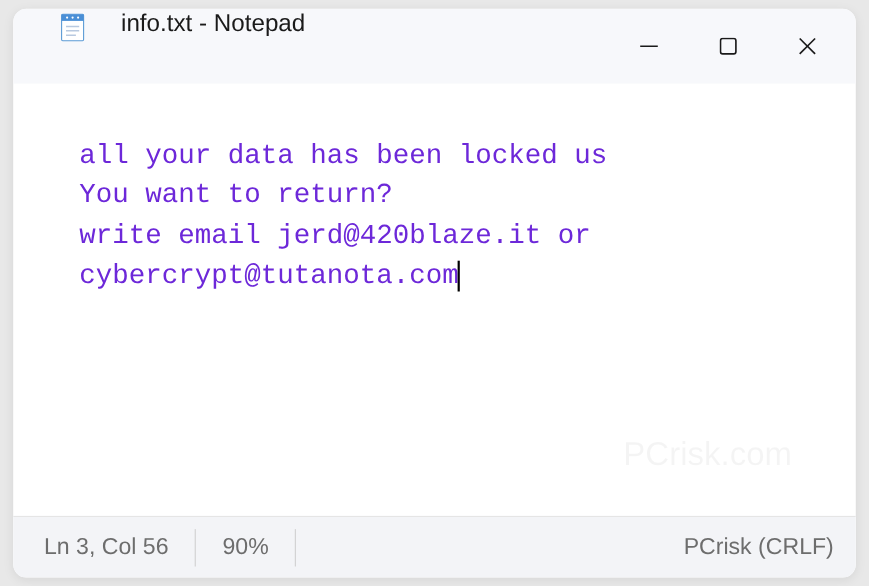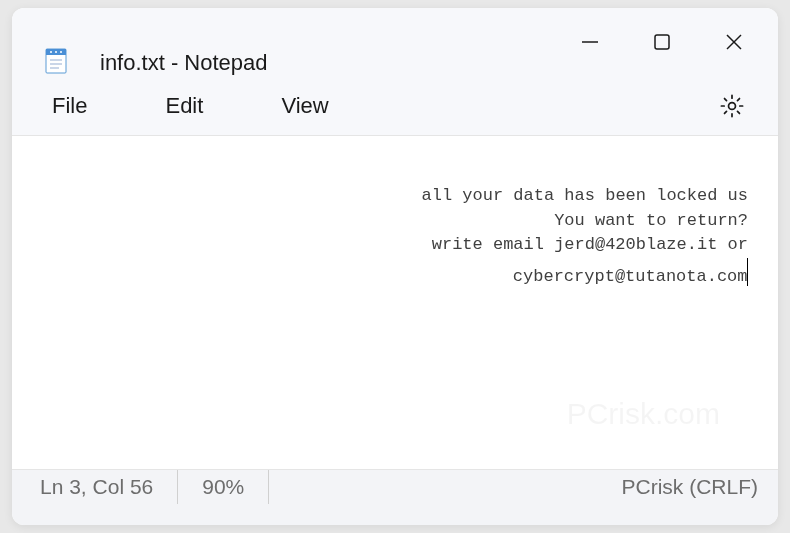--- a/index.html
+++ b/index.html
@@ -21,22 +21,22 @@
       border-radius: 12px;
       box-shadow: 0 2px 10px rgba(0,0,0,0.08);
       display: flex;
       flex-direction: column;
       overflow: hidden;
     }
     .titlebar {
       height: 68px;
       background: #f7f8fb;
       display: flex;
-      align-items: flex-end;
-      padding: 0 8px 0 30px;
+      align-items: flex-start;
+      padding: 0 8px 0 40px;
     }
     .app-icon {
       width: 28px;
       height: 32px;
       margin-right: 30px;
       display: flex;
       align-items: center;
       justify-content: center;
     }
     .title-text {
@@ -78,40 +78,40 @@
       width: 32px;
       height: 32px;
       display: flex;
       align-items: center;
       justify-content: center;
     }
     .content {
       flex: 1;
       padding: 48px 30px 0 60px;
       font-family: 'Consolas', 'Courier New', monospace;
-      font-size: 17px;
-      color: #404040;
+      font-size: 25px;
+      color: #6d28d9;
       line-height: 1.45;
       white-space: pre-wrap;
       position: relative;
-      text-align: right;
     }
     .caret {
       display: inline-block;
       width: 1.5px;
       height: 28px;
       background: #000;
       vertical-align: text-bottom;
       margin-left: -1px;
     }
     .statusbar {
       height: 56px;
       background: #f3f4f7;
       border-top: 1px solid #e5e5e5;
       display: flex;
+      align-items: center;
       padding: 0 20px;
       font-size: 21px;
       color: #6d6d6d;
     }
     .status-seg {
       padding: 0 24px;
       height: 34px;
       display: flex;
       align-items: center;
       border-right: 1.5px solid #d0d0d0;
@@ -177,32 +177,20 @@
       </div>
       <div class="win-btn">
         <svg width="18" height="18" viewBox="0 0 18 18">
             <line x1="2" y1="2" x2="16" y2="16" stroke="#1a1a1a" stroke-width="1.5"></line>
             <line x1="16" y1="2" x2="2" y2="16" stroke="#1a1a1a" stroke-width="1.5"></line>
           </svg>
       </div>
     </div>
   </div>
 
-  <div class="menubar">
-    <span class="menu-item">File</span>
-    <span class="menu-item">Edit</span>
-    <span class="menu-item">View</span>
-    <span class="menu-spacer"></span>
-    <span class="gear">
-      <svg width="26" height="26" viewBox="0 0 24 24" fill="none" stroke="#1a1a1a" stroke-width="1.6">
-        <circle cx="12" cy="12" r="3.2"></circle>
-        <path d="M12 2.2v2.6M12 19.2v2.6M21.8 12h-2.6M4.8 12H2.2M18.9 5.1l-1.84 1.84M6.94 17.06L5.1 18.9M18.9 18.9l-1.84-1.84M6.94 6.94L5.1 5.1" stroke-linecap="round"></path>
-      </svg>
-    </span>
-  </div>
 
   <div class="content"><span>all your data has been locked us</span>
 <span>You want to return?</span>
 <span>write email jerd@420blaze.it or</span>
 <span>cybercrypt@tutanota.com</span><span class="caret"></span></div>
 
   <div class="statusbar">
     <span class="status-seg">Ln 3, Col 56</span>
     <span class="status-seg">90%</span>
     <span class="status-spacer"></span>

